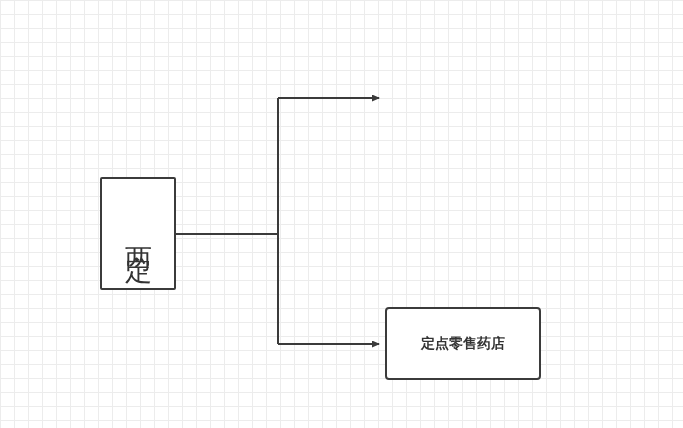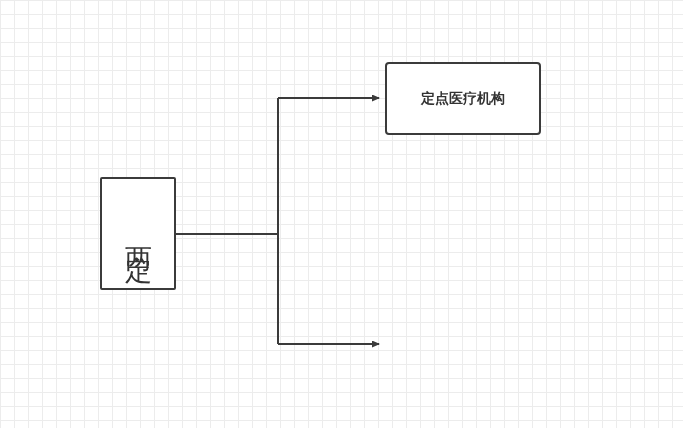--- a/index.html
+++ b/index.html
@@ -84,18 +84,18 @@
 
     <line x1="278" y1="98" x2="379" y2="98" stroke="#3b3b3b" stroke-width="2" marker-end="url(#arrow)"></line>
 
     <line x1="278" y1="344" x2="379" y2="344" stroke="#3b3b3b" stroke-width="2" marker-end="url(#arrow)"></line>
   </svg>
 
   <div class="node node-root">
     <span class="node-label">两定</span>
   </div>
 
-  <div class="node node-branch node-branch-top">
-    <span class="node-label">定点医疗机构</span>
+
+  <div class="node node-branch node-branch-bottom">
+    <span class="node-label">定点零售药店</span>
   </div>
-
 
 </div>
 
 </body></html>

